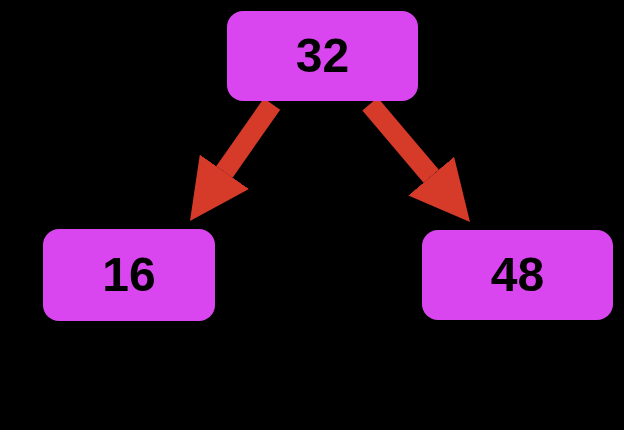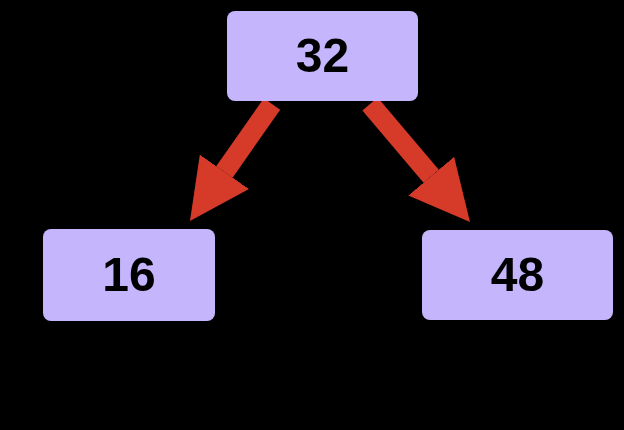--- a/index.html
+++ b/index.html
@@ -16,22 +16,22 @@
   }
   .edges-layer {
     position: absolute;
     left: 0;
     top: 0;
     width: 624px;
     height: 430px;
   }
   .tree-node {
     position: absolute;
-    background: #c4b5fd;
-    border-radius: 8px;
+    background: #d946ef;
+    border-radius: 16px;
     display: flex;
     align-items: center;
     justify-content: center;
   }
   .node-label {
     color: #000000;
     font-weight: bold;
     font-size: 48px;
     line-height: 1;
     letter-spacing: 0px;

